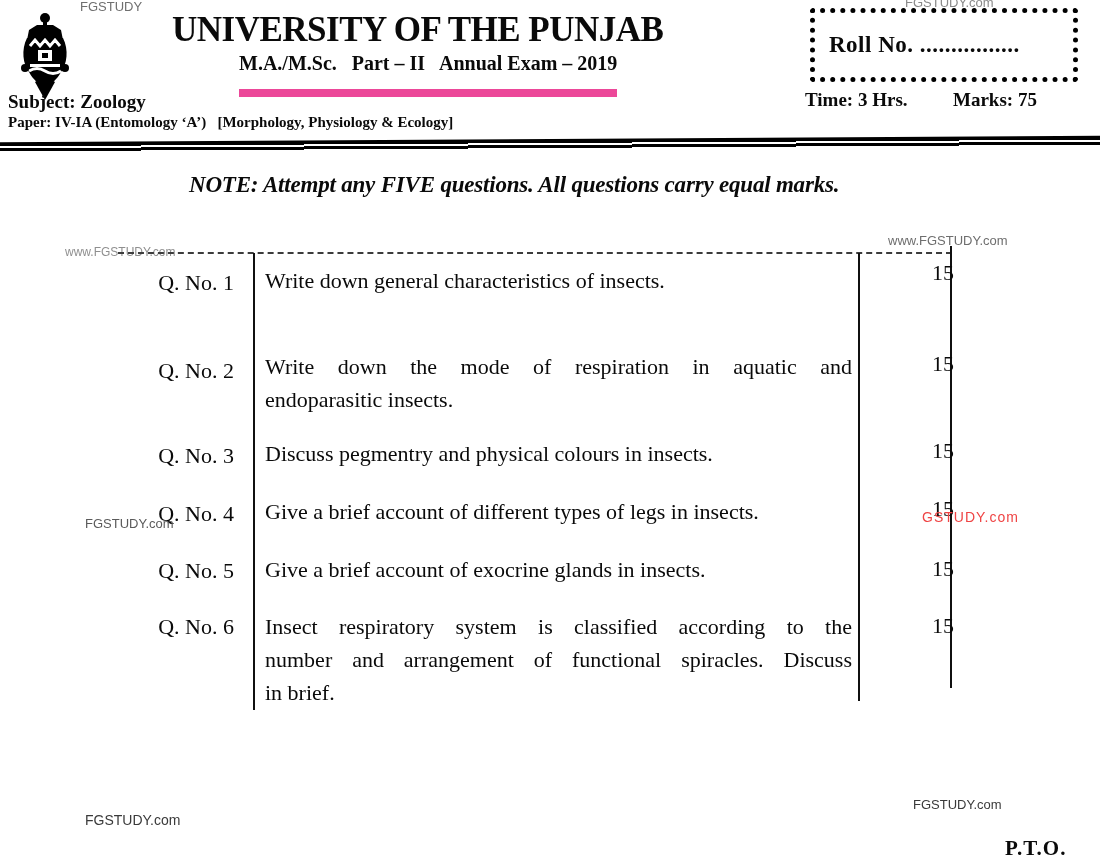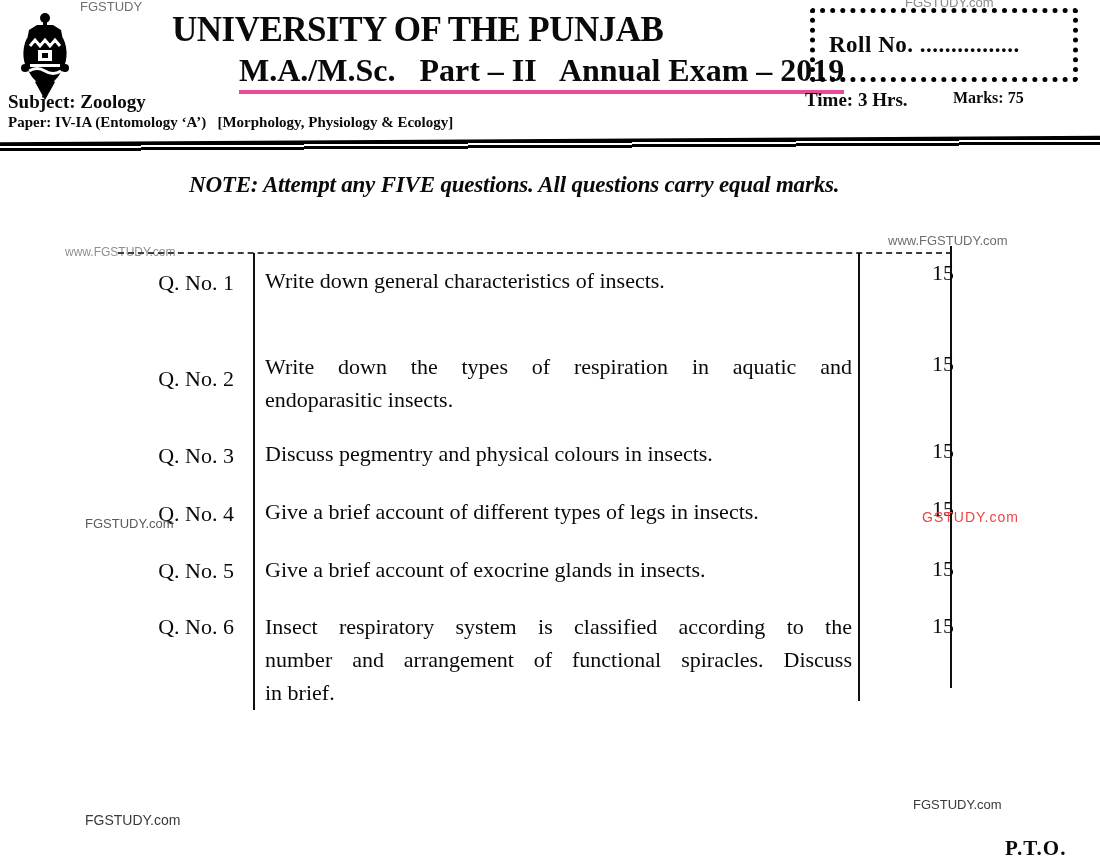--- a/index.html
+++ b/index.html
@@ -18,35 +18,35 @@
   .wm{font-family:"Liberation Sans", sans-serif;color:#7d7d7d;}
   .wm-top-left{left:80px;top:-1px;font-size:13px;color:#6f6f6f;}
   .wm-top-right{left:905px;top:-5px;font-size:13px;color:#8a8a8a;}
   .page-title{
     left:172px;top:10px;width:540px;
     font-size:35px;font-weight:bold;letter-spacing:-0.5px;
     white-space:pre;
   }
   .exam-line{
     left:239px;top:52px;
-    font-size:32px;font-weight:bold;white-space:pre;
-    border-bottom:4px solid #ec4899;padding-bottom:1px;
+    font-size:20px;font-weight:bold;white-space:pre;
+    border-bottom:8px solid #ec4899;padding-bottom:14px;
   }
   .subject-line{left:8px;top:91px;font-size:19px;font-weight:bold;}
   .paper-line{left:8px;top:114px;font-size:15px;font-weight:bold;white-space:pre;}
 
   .rollno-box{
     left:810px;top:8px;width:244px;height:64px;
     border:5px dotted #000;border-radius:4px;
     display:flex;align-items:center;
     padding-left:14px;
   }
   .rollno-text{font-size:23px;font-weight:bold;letter-spacing:0.5px;}
   .time-label{left:805px;top:89px;font-size:19px;font-weight:bold;}
-  .marks-label{left:953px;top:89px;font-size:16px;font-weight:bold;}
+  .marks-label{left:953px;top:89px;font-size:19px;font-weight:bold;}
 
   .header-divider{
     left:-5px;top:139px;width:1110px;height:12px;
     background:linear-gradient(to bottom,#000 0 4px,#fff 4px 6px,#000 6px 9px,#fff 9px 12px);
     transform:rotate(-0.35deg);
   }
 
   .exam-note{
     left:189px;top:172px;
     font-size:23px;font-weight:bold;font-style:italic;
@@ -70,21 +70,21 @@
     left:265px;width:587px;
     font-size:22px;line-height:33px;
   }
   .jline{text-align:justify;text-align-last:justify;}
   .qmarks{
     left:860px;width:88px;text-align:center;
     font-size:22px;
     margin-left:39px;
   }
   .q0-no{top:270px;} .q0-text{top:264px;} .q0-marks{top:260px;}
-  .q1-no{top:366px;} .q1-text{top:350px;} .q1-marks{top:351px;}
+  .q1-no{top:358px;} .q1-text{top:350px;} .q1-marks{top:351px;}
   .q2-no{top:443px;} .q2-text{top:437px;} .q2-marks{top:438px;}
   .q3-no{top:501px;} .q3-text{top:495px;} .q3-marks{top:496px;}
   .q4-no{top:558px;} .q4-text{top:553px;} .q4-marks{top:556px;}
   .q5-no{top:614px;} .q5-text{top:610px;} .q5-marks{top:613px;}
 
   .wm-mid-left{left:85px;top:516px;font-size:13px;color:#5a5a5a;}
   .wm-mid-right{left:922px;top:509px;font-size:14px;color:#ef4444;letter-spacing:1px;}
 
   .wm-bottom-left{left:85px;top:812px;font-size:14px;color:#3a3a3a;}
   .wm-bottom-right{left:913px;top:797px;font-size:13px;color:#3a3a3a;}
@@ -136,21 +136,21 @@
   <div class="abs vline vline-marks-right"></div>
 
   <div class="abs qno q0-no">Q. No. 1</div>
   <div class="abs qtext q0-text">
     <div>Write down general characteristics of insects.</div>
   </div>
   <div class="abs qmarks q0-marks">15</div>
 
   <div class="abs qno q1-no">Q. No. 2</div>
   <div class="abs qtext q1-text">
-    <div class="jline">Write down the types of respiration in aquatic and</div>
+    <div class="jline">Write down the mode of respiration in aquatic and</div>
     <div>endoparasitic insects.</div>
   </div>
   <div class="abs qmarks q1-marks">15</div>
 
   <div class="abs qno q2-no">Q. No. 3</div>
   <div class="abs qtext q2-text">
     <div>Discuss pegmentry and physical colours in insects.</div>
   </div>
   <div class="abs qmarks q2-marks">15</div>
 

